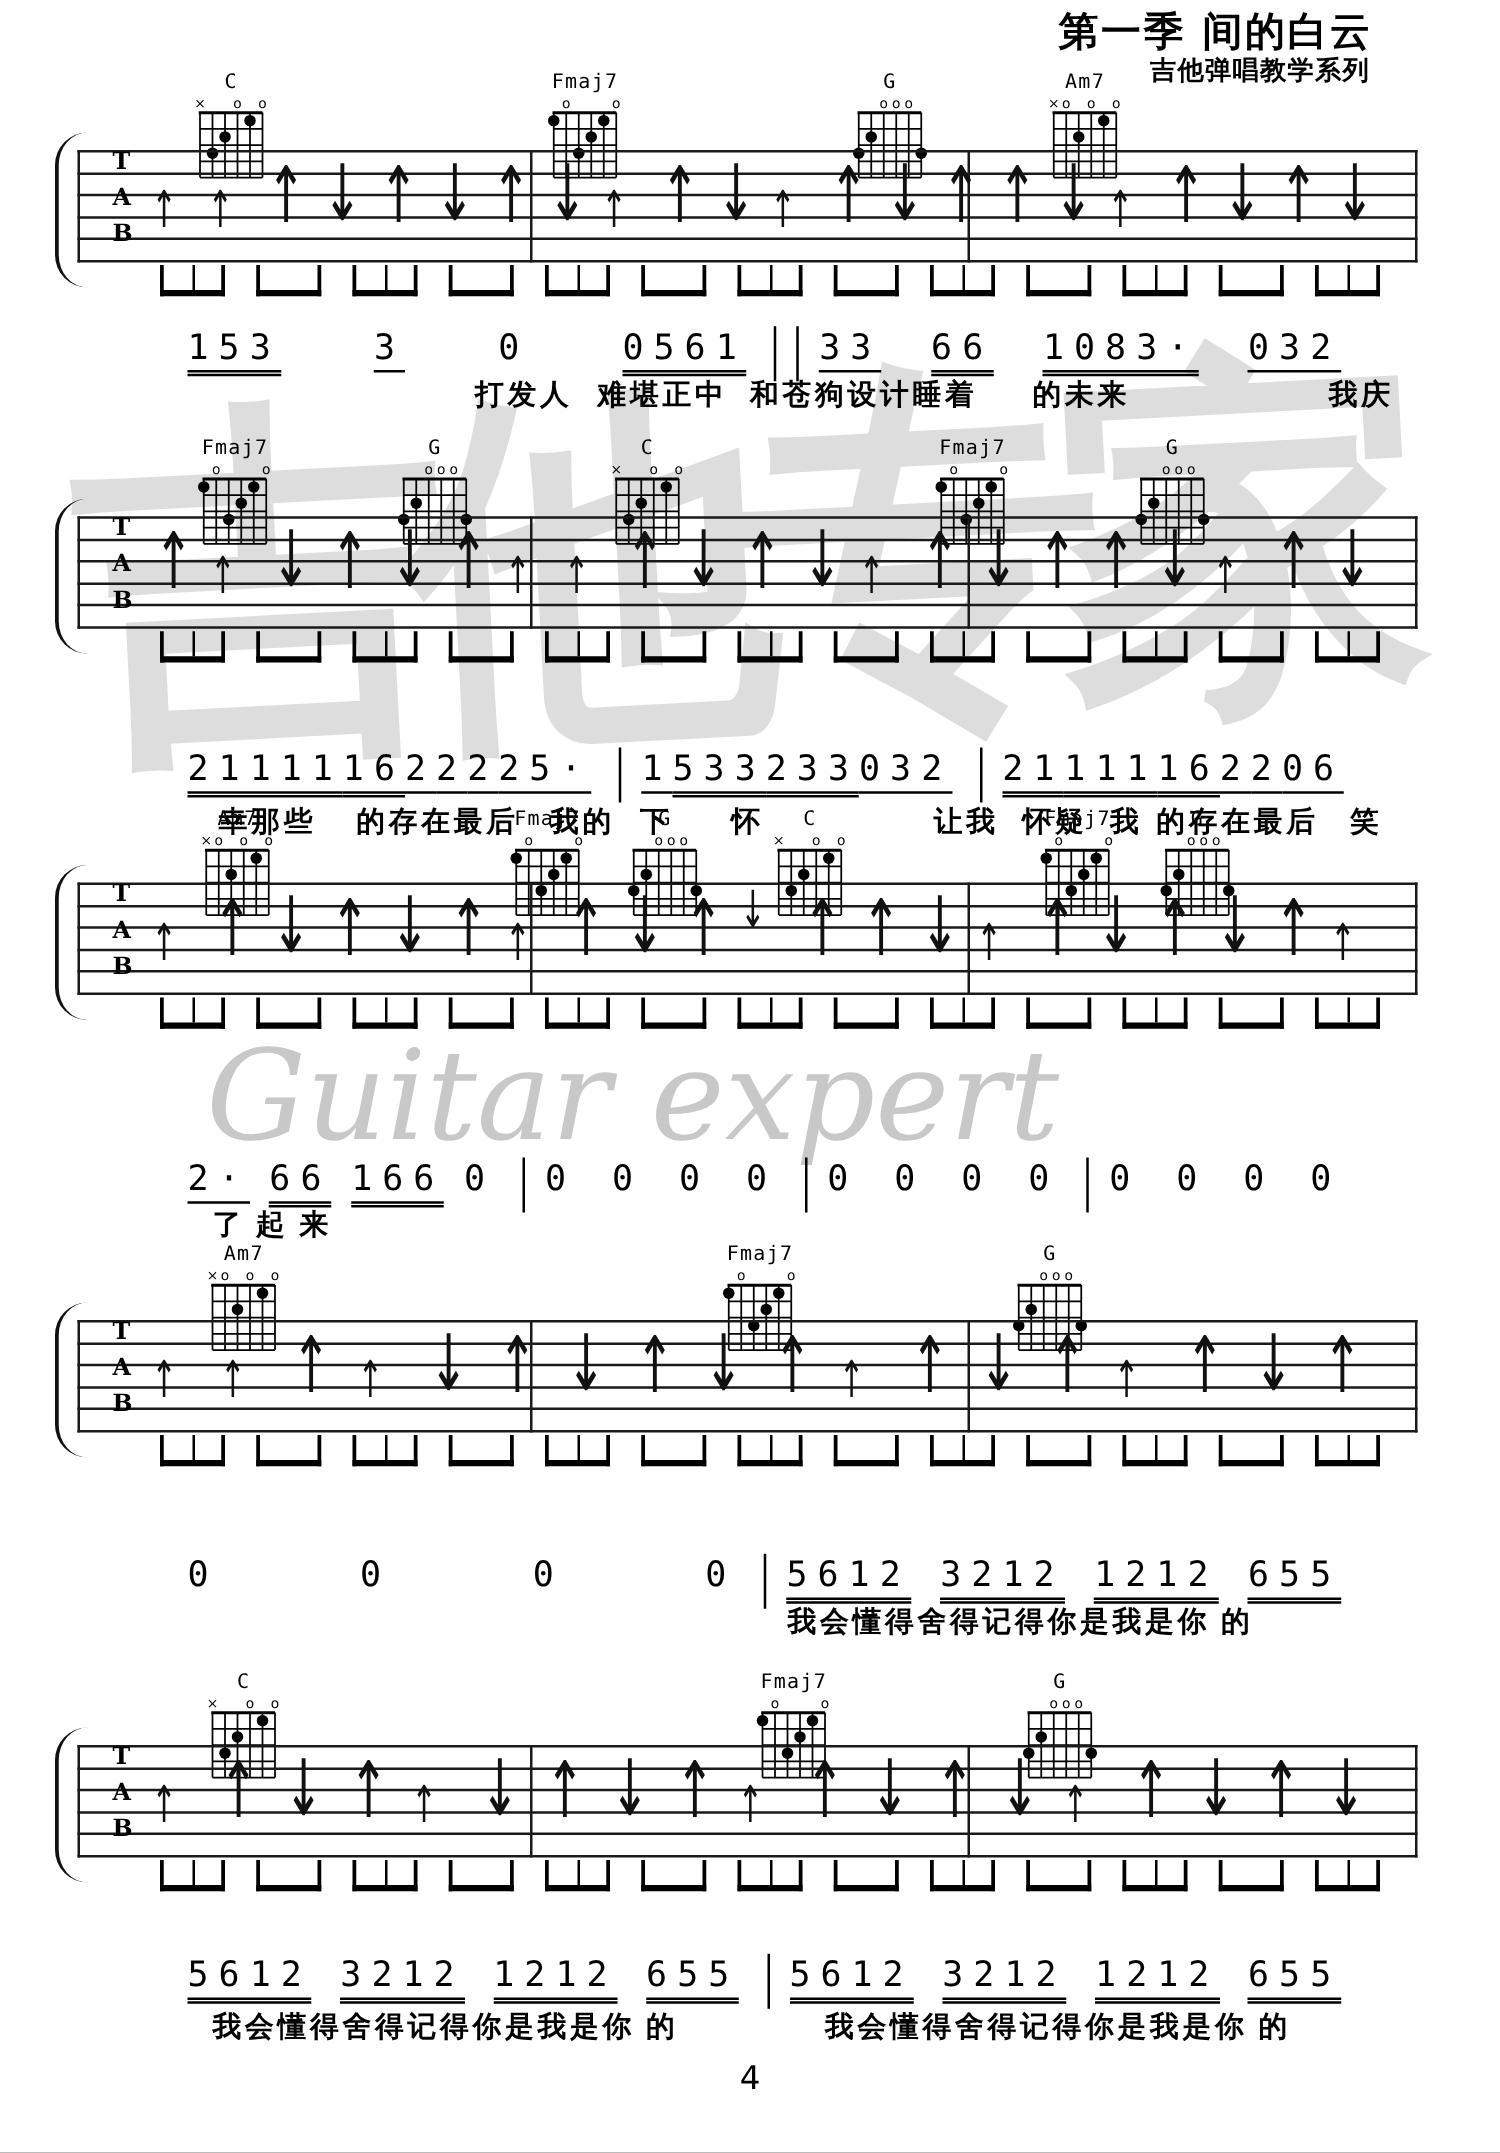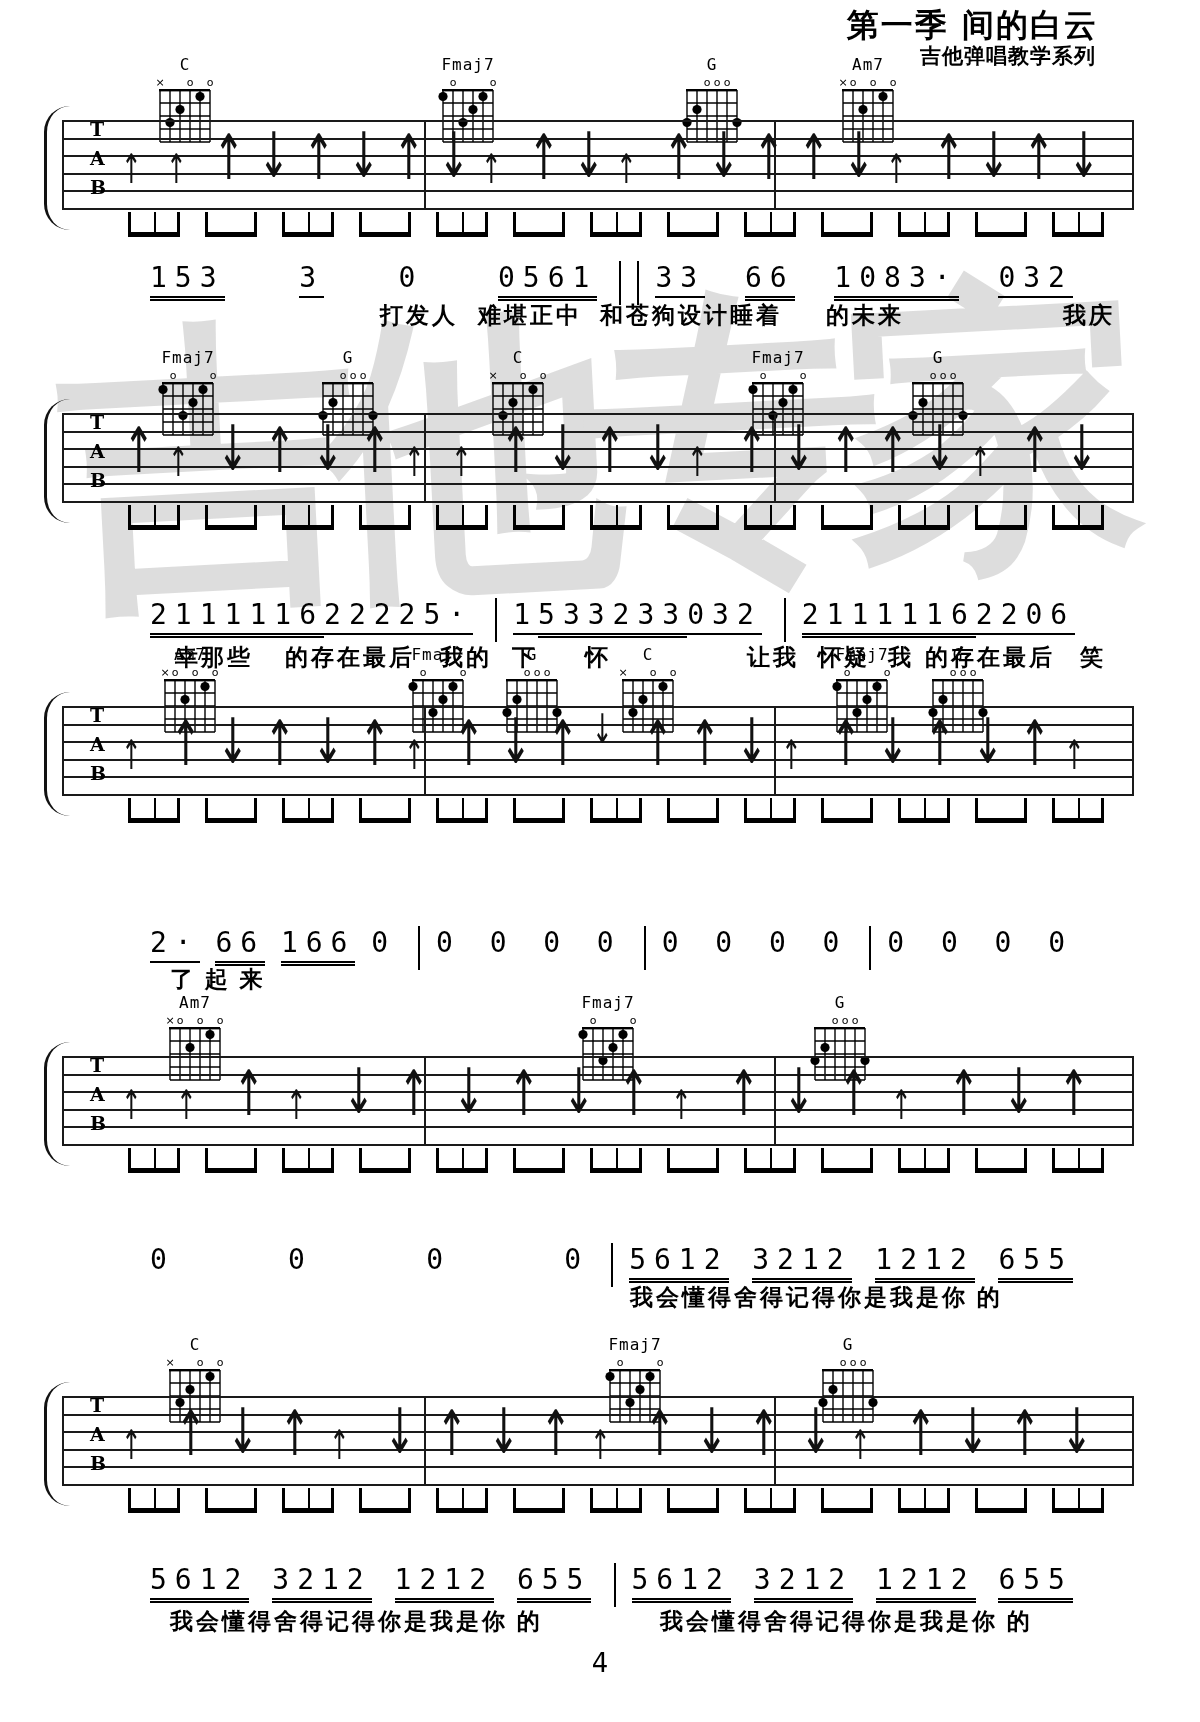--- a/index.html
+++ b/index.html
@@ -40,20 +40,21 @@
   .pagenum{position:absolute;left:0;width:100%;text-align:center;top:1648px;font-size:26px;z-index:1;}
   .notice{position:absolute;left:0;width:100%;text-align:center;top:1682px;font-size:23px;font-weight:bold;letter-spacing:2px;z-index:1;}
 </style>
 </head>
 <body>
 
 <div id="page">
   <div class="hdr-title">第一季 间的白云</div>
   <div class="hdr-sub">吉他弹唱教学系列</div>
   <div class="wm-callig">吉他专家</div>
+  <div class="wm-text">Guitar expert</div>
   <div id="music">
       <div class="chord" style="left: 145px; top: 55px;"><div class="cname">C</div><svg width="70" height="72">
           <text x="10" y="12" text-anchor="middle" font-size="11">×</text>
           <text x="40" y="12" text-anchor="middle" font-size="11">o</text>
           <text x="60" y="12" text-anchor="middle" font-size="11">o</text>
           <rect x="9" y="15" width="51" height="2.4"></rect>
           <line x1="10" x2="60" y1="29" y2="29" stroke="#000" stroke-width="1.4"></line>
           <line x1="10" x2="60" y1="42" y2="42" stroke="#000" stroke-width="1.4"></line>
           <line x1="10" x2="60" y1="55" y2="55" stroke="#000" stroke-width="1.4"></line>
           <line x1="10" x2="60" y1="68" y2="68" stroke="#000" stroke-width="1.4"></line>

